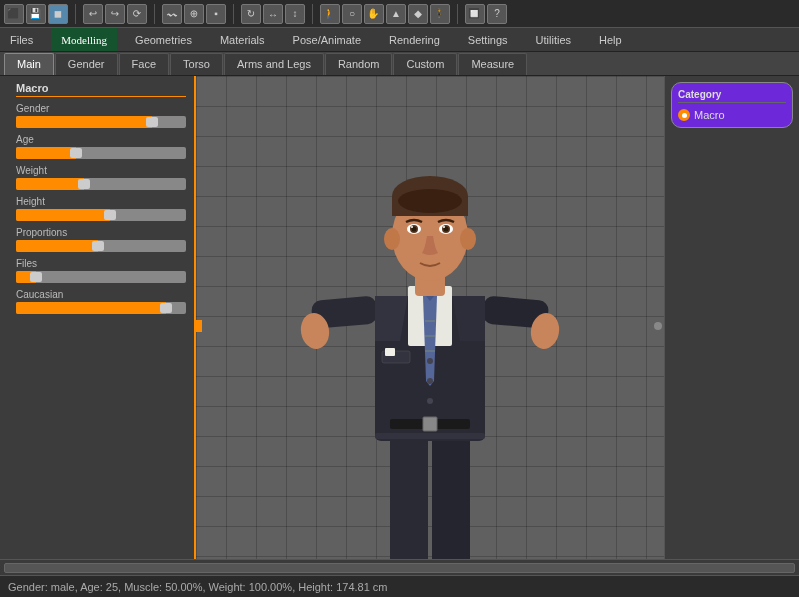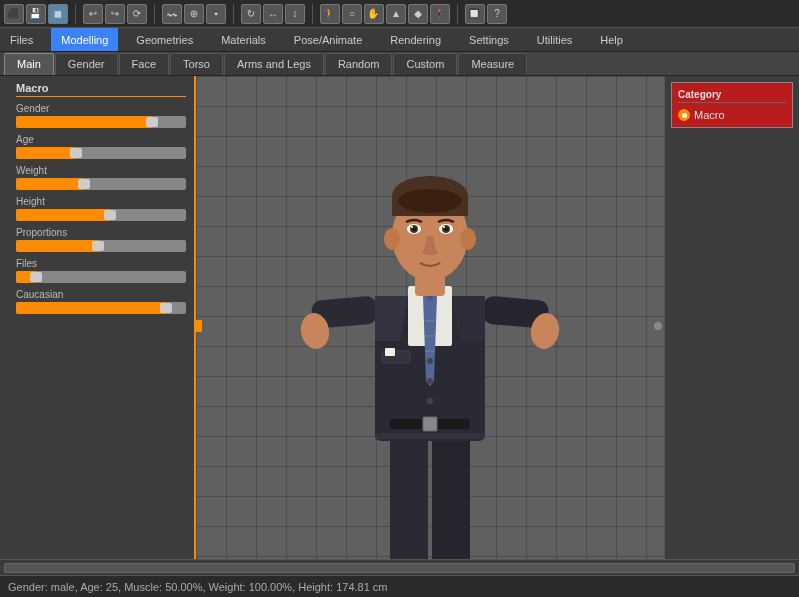--- a/index.html
+++ b/index.html
@@ -49,22 +49,23 @@
     }
     .menu-item {
       padding: 3px 10px;
       cursor: pointer;
       color: #ccc;
       font-size: 11px;
       height: 100%;
       display: flex; align-items: center;
     }
     .menu-item.active-tab {
-      background: #3b82f6;
+      background: #14532d;
       color: #fff;
+      font-family: Liberation Serif, serif;
     }
 
     
     .tab-bar {
       display: flex;
       align-items: center;
       background: #444;
       height: 24px;
       border-bottom: 1px solid #222;
       padding-left: 4px;
@@ -166,23 +167,23 @@
     
     .right-panel {
       width: 135px;
       background: #3c3c3c;
       border-left: 1px solid #555;
       padding: 6px;
       flex-shrink: 0;
     }
     .category-box {
       border: 1px solid #888;
-      border-radius: 0;
+      border-radius: 10px;
       padding: 6px;
-      background: #b91c1c;
+      background: #6d28d9;
     }
     .radio-item {
       display: flex;
       align-items: center;
       gap: 4px;
       font-size: 11px;
       color: #ddd;
       cursor: pointer;
     }
     .radio-dot {

